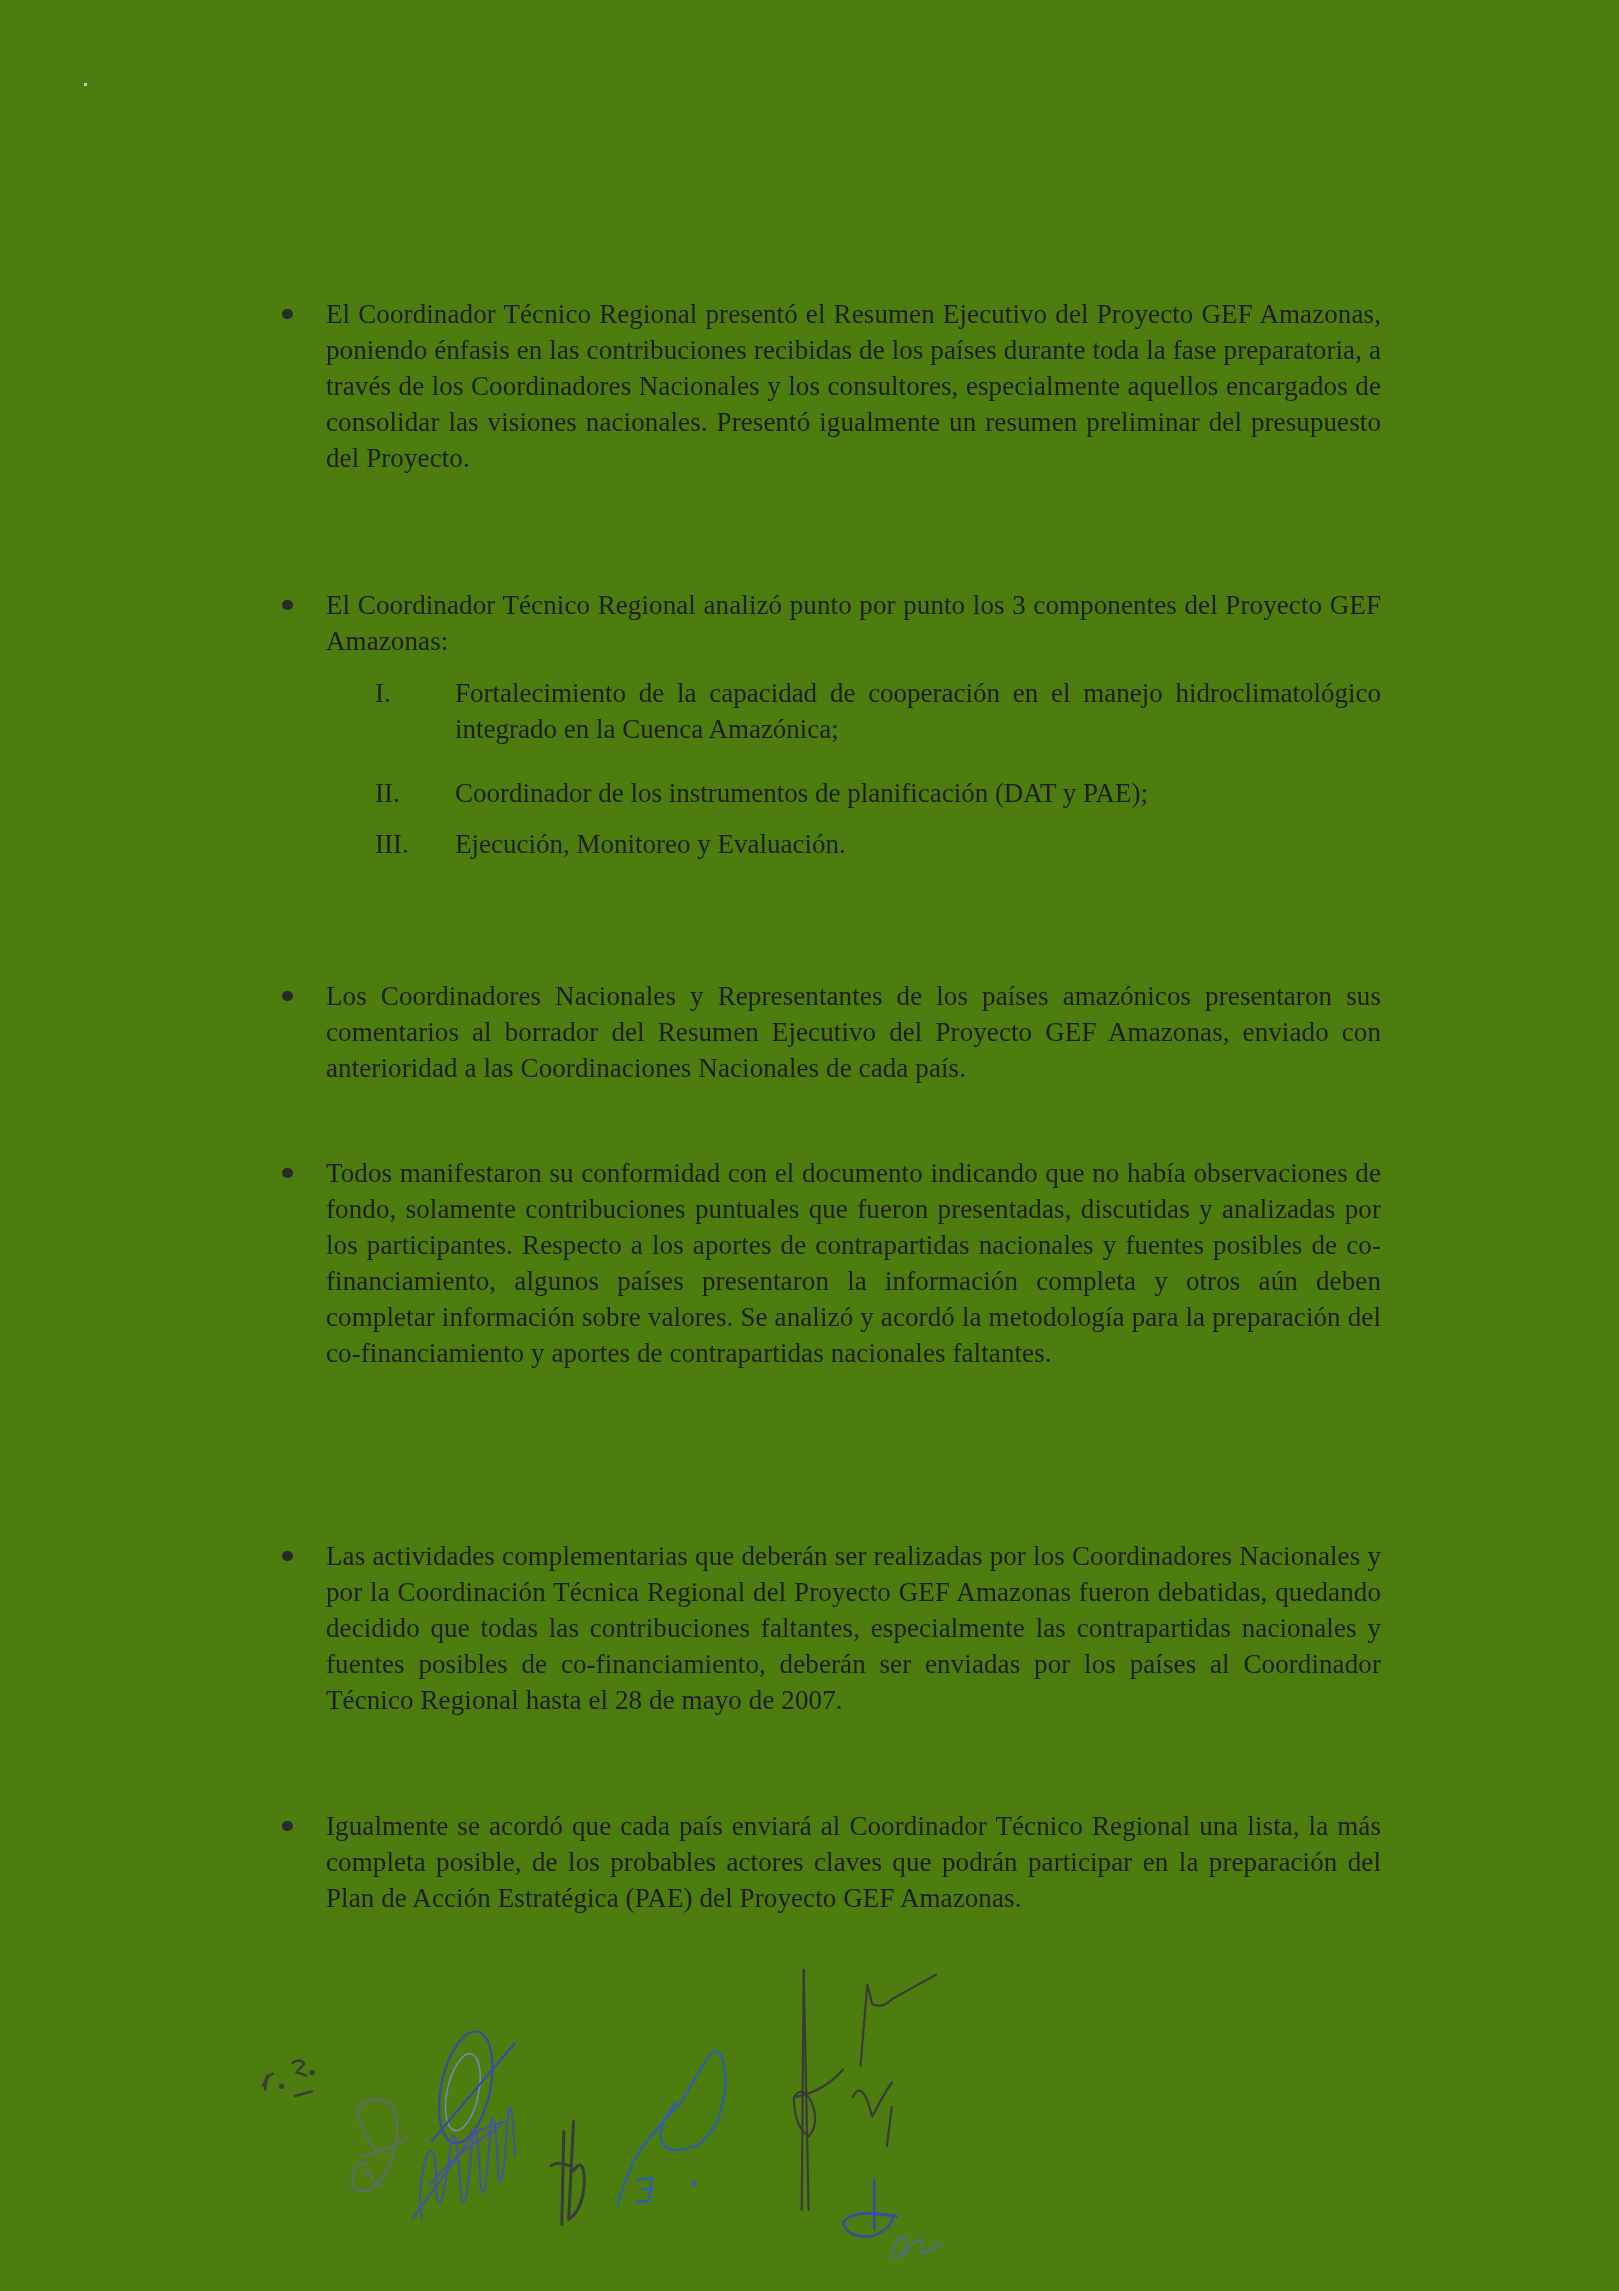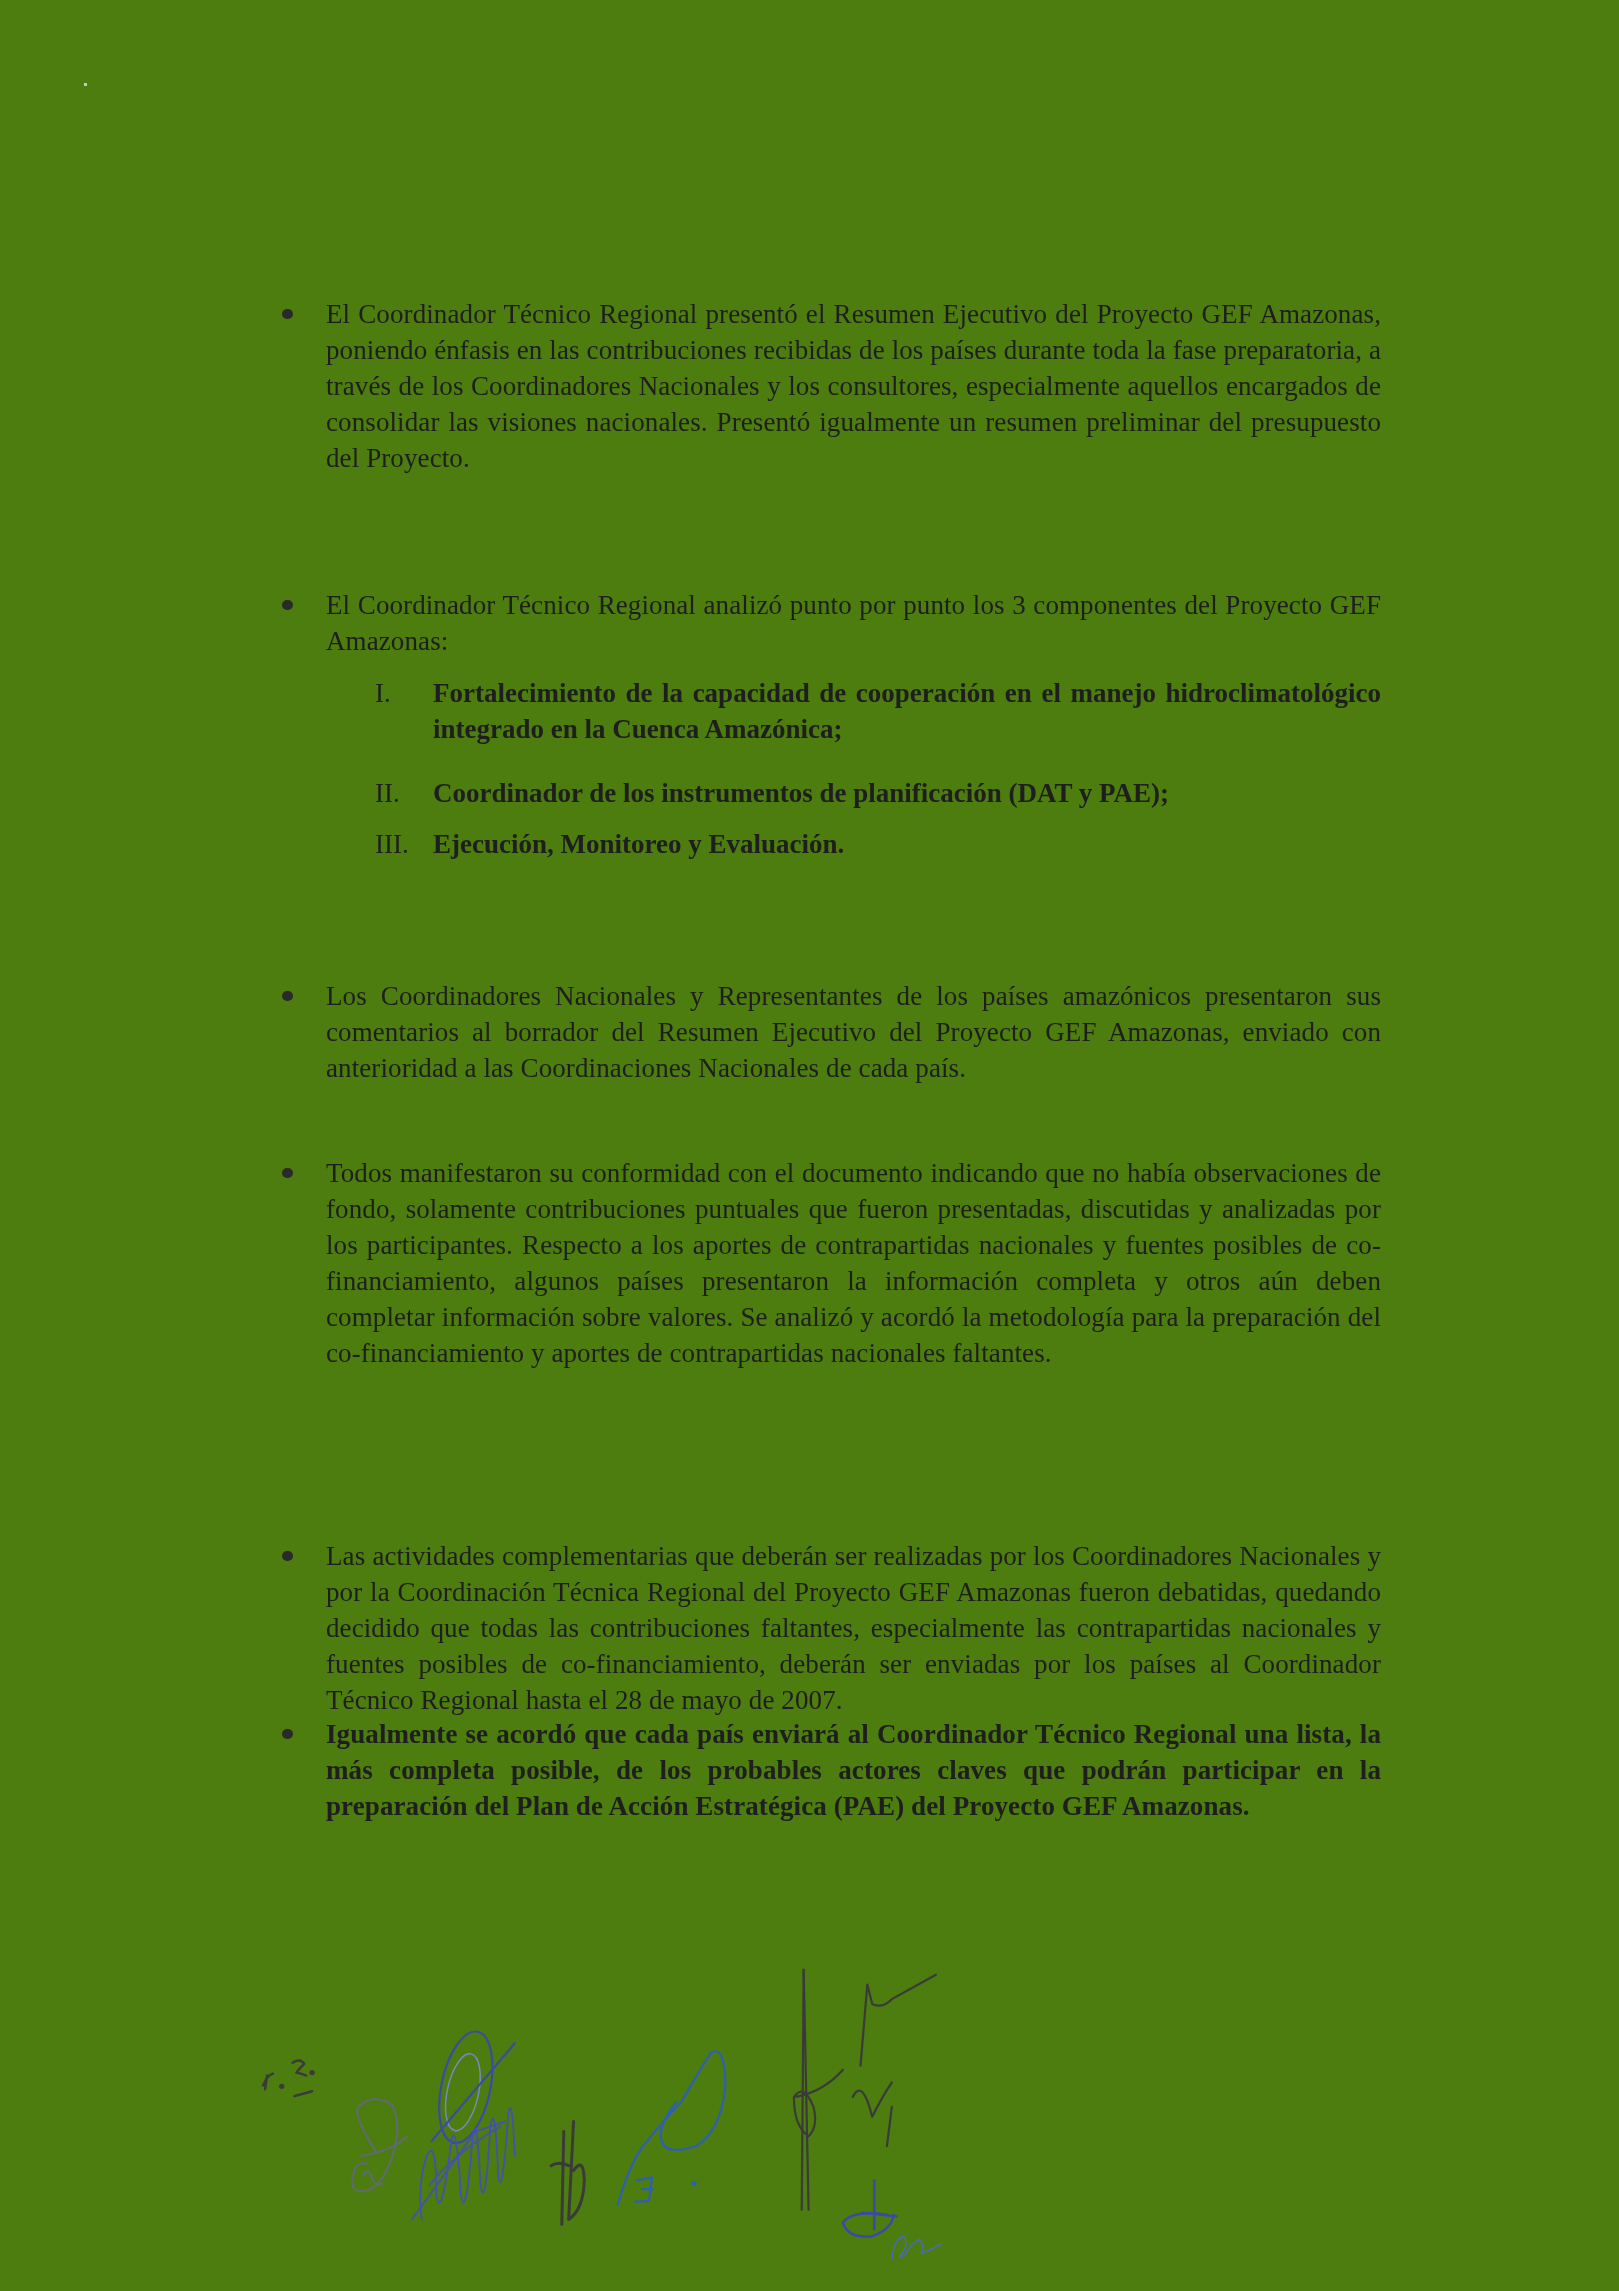--- a/index.html
+++ b/index.html
@@ -7,21 +7,21 @@
            font-family: "Liberation Serif", "DejaVu Serif", serif; color: #1e1e1e; }
     .page { position: absolute; left: 0; top: 0; width: 1619px; height: 2292px; background: #4d7c0f; }
     .para { position: absolute; left: 326px; width: 1055px; font-size: 27px; line-height: 36px;
             text-align: justify; letter-spacing: 0.1px; }
     .para .text { display: block; }
     .bullet { position: absolute; left: -44px; top: 12.7px; width: 10.8px; height: 10.8px;
               border-radius: 50%; background: #2a2a2a; }
     .sublist { position: absolute; left: 375px; width: 1006px; font-size: 27px; line-height: 36px; }
     .subitem { position: relative; margin-bottom: 28px; }
     .subitem .num { position: absolute; left: 0; top: 0; }
-    .subitem .itext { display: block; margin-left: 58px; text-align: justify; font-weight: bold; }
+    .subitem .itext { display: block; margin-left: 80px; text-align: justify; }
     .noise { position: absolute; background: #c8c8c8; }
     .signatures { position: absolute; left: 245px; top: 1960px; width: 1372px; height: 331px; }
   </style>
 </head>
 <body>
 
 <div class="page">
 
   <div class="noise" style="left:84px;top:83px;width:2.9px;height:2.9px;"></div>
 
@@ -58,21 +58,21 @@
   <div class="para" style="top:1147px;margin-top:8px;">
     <span class="bullet"></span>
     <span class="text">Todos manifestaron su conformidad con el documento indicando que no había observaciones de fondo, solamente contribuciones puntuales que fueron presentadas, discutidas y analizadas por los participantes. Respecto a los aportes de contrapartidas nacionales y fuentes posibles de co-financiamiento, algunos países presentaron la información completa y otros aún deben completar información sobre valores. Se analizó y acordó la metodología para la preparación del co-financiamiento y aportes de contrapartidas nacionales faltantes.</span>
   </div>
 
   <div class="para" style="top:1538px;">
     <span class="bullet"></span>
     <span class="text">Las actividades complementarias que deberán ser realizadas por los Coordinadores Nacionales y por la Coordinación Técnica Regional del Proyecto GEF Amazonas fueron debatidas, quedando decidido que todas las contribuciones faltantes, especialmente las contrapartidas nacionales y fuentes posibles de co-financiamiento,  deberán ser enviadas por los países al Coordinador Técnico Regional hasta el 28 de mayo de 2007.</span>
   </div>
 
-  <div class="para" style="top:1716px;font-weight:bold;">
+  <div class="para" style="top:1808px;">
     <span class="bullet"></span>
     <span class="text">Igualmente se acordó que cada país enviará al Coordinador Técnico Regional una lista, la más completa posible, de los probables actores claves que podrán participar en la preparación del Plan de Acción Estratégica (PAE) del Proyecto GEF Amazonas.</span>
   </div>
 
   <div class="signatures">
     <svg width="1372" height="331" viewBox="0 0 1400 338" fill="none" stroke-linecap="round" stroke-linejoin="round">
 
       <g stroke="#3a3a3a" stroke-width="2.5">
         <path d="M18 128 Q22 118 28 116 M22 118 L20 132"></path>
         <circle cx="37" cy="129" r="1.5" fill="#3a3a3a"></circle>

